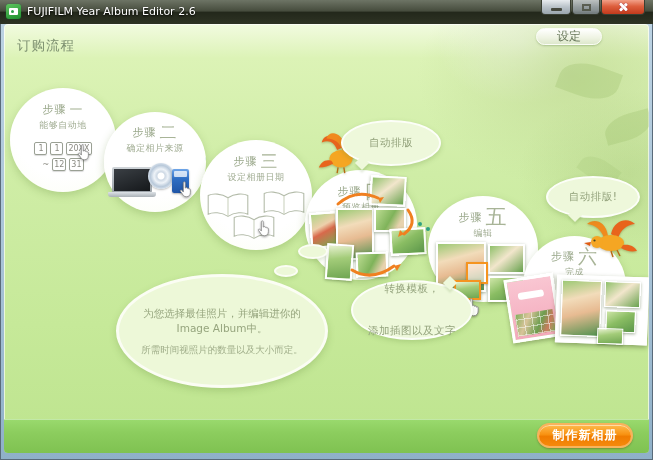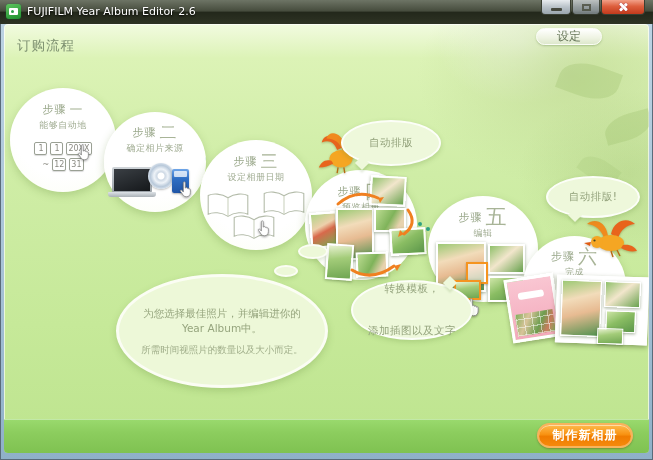--- a/index.html
+++ b/index.html
@@ -344,21 +344,21 @@
       <span>转换模板，</span>
       <span>添加插图以及文字</span>
       <span class="tail" style="right:16px;top:-4px;"></span>
     </div>
 
     <div class="tdot" style="left:294px;top:220px;width:30px;height:15px;"></div>
     <div class="tdot" style="left:270px;top:241px;width:24px;height:12px;"></div>
     <div class="tdot" style="left:250px;top:260px;width:18px;height:9px;"></div>
     <div class="thought" style="left:112px;top:250px;width:212px;height:114px;">
       <div class="t-line">为您选择最佳照片，并编辑进你的</div>
-      <div class="t-line">Year Album中。</div>
+      <div class="t-line">Image Album中。</div>
       <div class="t-note">所需时间视照片的数量以及大小而定。</div>
     </div>
 
     <div class="footer"></div>
     <div class="create-btn">制作新相册</div>
 
   </div>
 </div>
 
 </body></html>

